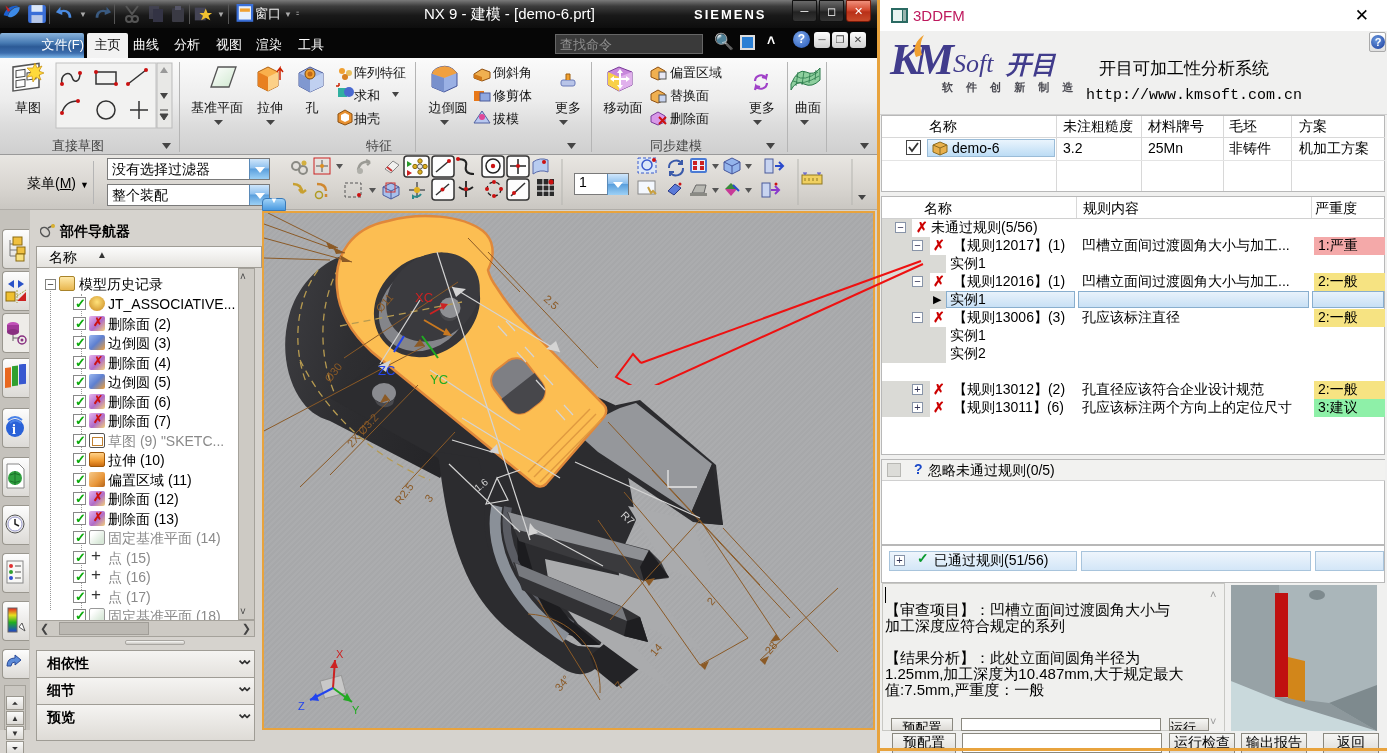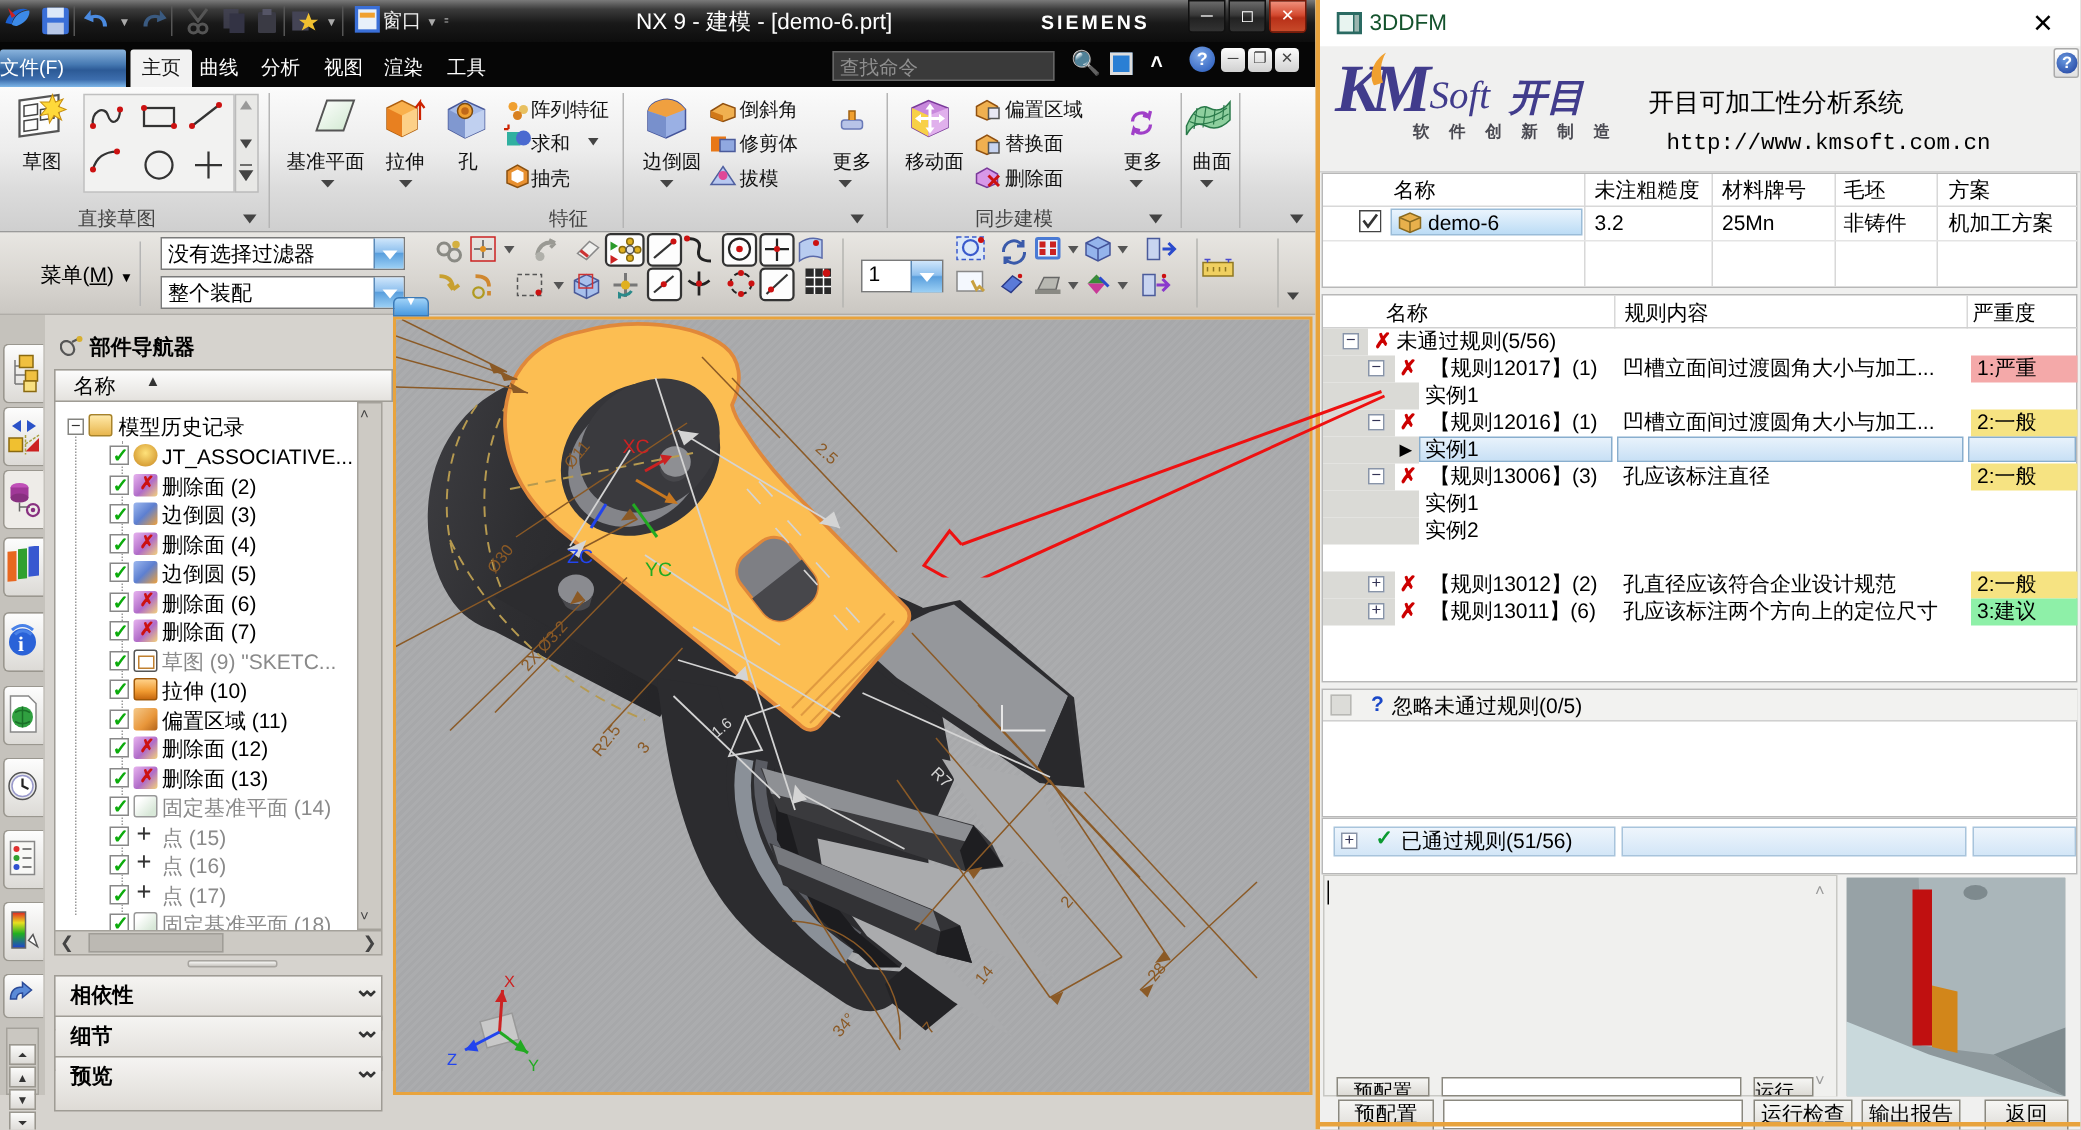--- a/index.html
+++ b/index.html
@@ -16,21 +16,21 @@
 #titlebar .siemens { position:absolute; left:694px; top:7px; color:#fff; font-size:13px; font-weight:bold; letter-spacing:2px; }
 .wbtn { position:absolute; top:4px; width:16px; height:16px; background:linear-gradient(#fdfdfd,#d0d0d0); border-radius:3px; color:#444; font-size:10px; text-align:center; line-height:15px; }
 .qico { position:absolute; top:4px; width:20px; height:20px; }
 .qsep { position:absolute; top:4px; width:1px; height:20px; background:#555; }
 .tbtn { position:absolute; top:0px; width:25px; height:22px; background:linear-gradient(#6a6a6a,#3a3a3a 45%,#222 55%,#333); border:1px solid #111; border-radius:0 0 3px 3px; color:#fff; text-align:center; font-size:11px; line-height:20px; }
 
 
 #menubar { position:absolute; left:0; top:28px; width:877px; height:30px; background:#060606; }
 .filetab { position:absolute; left:0; top:5px; width:84px; height:25px;
   background:linear-gradient(#8ab4dd 0%, #4679b2 40%, #2c5a96 55%, #3c6dad 80%, #7db6e8 100%);
-  border-radius:2px 2px 0 0; color:#fff; font-size:13px; text-align:left; line-height:24px; }
+  border-radius:2px 2px 0 0; color:#fff; font-size:13px; text-align:right; line-height:24px; }
 .hometab { position:absolute; left:87px; top:5px; width:41px; height:25px; background:#f2f2f2; border-radius:2px 2px 0 0; color:#111; font-size:13px; text-align:center; line-height:24px; }
 .mtab { position:absolute; top:5px; height:24px; color:#fff; font-size:13px; line-height:24px; }
 
 
 #ribbon { position:absolute; left:0; top:58px; width:877px; height:97px;
   background:linear-gradient(#fbfbfb 0%, #ececec 45%, #dcdcdc 70%, #cfcfcf 100%); border-bottom:1px solid #9a9a9a;}
 .rlbl { position:absolute; font-size:13px; color:#444; }
 .rbig { position:absolute; font-size:13px; color:#111; text-align:center; }
 .rsm { position:absolute; font-size:13px; color:#111; }
 .vsep { position:absolute; top:62px; width:1px; background:#b5b5b5; }
@@ -82,21 +82,21 @@
 
 
 #vp { position:absolute; left:262px; top:211px; width:613px; height:519px; background:repeating-linear-gradient(135deg,#abacae 0px,#abacae 2px,#a7a8aa 2px,#a7a8aa 4px); border:2px solid #e8a33d; }
 
 
 #status { position:absolute; left:0; top:730px; width:877px; height:23px; background:#d6d3ce; border-top:1px solid #fff; font-size:14px; }
 
 
 #panel { position:absolute; left:877px; top:0; width:510px; height:753px; background:#f0f0ef; border-left:3px solid #e8a33d; }
 #ptitle { position:absolute; left:0px; top:0; width:507px; height:31px; background:#ffffff; }
-#ptitle .t { position:absolute; left:33px; top:7px; font-size:15px; color:#14532d; }
+#ptitle .t { position:absolute; left:33px; top:7px; font-size:15px; color:#be185d; }
 #plogo { position:absolute; left:0; top:31px; width:507px; height:84px; background:#f0f0ef; border-bottom:1px solid #d0d0d0; }
 .ptable { position:absolute; background:#fff; border:1px solid #b8b8b8; font-size:14px; }
 .pcol { position:absolute; top:0; bottom:0; width:1px; background:#d8d8d8; }
 .rrow { position:absolute; left:0; width:503px; height:18px; font-size:14px; }
 .rrow .gut { position:absolute; left:0; top:0; width:64px; height:18px; background:#dadad6; }
 .rrow .xm { position:absolute; top:0px; color:#cc0000; font-weight:bold; font-size:14px; }
 .rrow .tx { position:absolute; top:0px; color:#000; white-space:nowrap; }
 .rrow .ct { position:absolute; left:200px; top:0px; color:#000; white-space:nowrap; }
 .rrow .sev { position:absolute; left:432px; top:0; width:71px; height:18px; padding-left:4px; }
 .exp2 { position:absolute; top:3px; width:11px; height:11px; background:#fff; border:1px solid #8894a8; font-size:11px; line-height:9px; text-align:center; color:#335; }
@@ -957,21 +957,21 @@
     </div>
   <div id="plogo">
     <div style="position:absolute;left:10px;top:2px;font-size:45px;font-weight:bold;font-style:italic;color:#413c8c;font-family:'Liberation Serif',serif;">K<span style="margin-left:-6px;">M</span></div>
     <svg style="position:absolute;left:30px;top:4px;" width="20" height="22" viewBox="0 0 20 22">
         <path d="M 6,22 C 2,14 6,5 14,0 C 10,7 10,13 12,20 Z" fill="#f0a030"></path>
       </svg>
     <div style="position:absolute;left:73px;top:18px;font-size:26px;font-style:italic;color:#413c8c;font-family:'Liberation Serif',serif;">Soft</div>
     <div style="position:absolute;left:126px;top:17px;font-size:25px;font-weight:bold;font-style:italic;color:#413c8c;">开目</div>
     <div style="position:absolute;left:62px;top:49px;font-size:11px;letter-spacing:5px;color:#4a4a52;font-weight:bold;white-space:nowrap;">软 件 创 新 制 造</div>
     <div style="position:absolute;left:219px;top:26px;font-size:17px;color:#000;">开目可加工性分析系统</div>
-    <div style="position:absolute;left:231px;top:56px;font-size:15px;font-family:'Liberation Mono',monospace;">http://www.kmsoft.com.cn</div>
+    <div style="position:absolute;left:206px;top:56px;font-size:15px;font-family:'Liberation Mono',monospace;">http://www.kmsoft.com.cn</div>
     <div style="position:absolute;left:489px;top:1px;width:17px;height:20px;background:linear-gradient(#fff,#e0e0e0);border:1px solid #aaa;border-radius:2px;">
       <div style="position:absolute;left:1px;top:2px;width:14px;height:14px;background:radial-gradient(circle at 40% 35%,#6a9ae0,#1a3a9a);border-radius:50%;color:#fff;font-size:11px;font-weight:bold;text-align:center;line-height:14px;">?</div>
     </div>
   </div>
 
   <div class="ptable" style="left:1px;top:115px;width:504px;height:77px;">
     <div class="pcol" style="left:174px;"></div>
     <div class="pcol" style="left:259px;"></div>
     <div class="pcol" style="left:341px;"></div>
     <div class="pcol" style="left:409px;"></div>
@@ -1085,20 +1085,21 @@
     <div style="position:absolute;left:7px;top:5px;width:188px;height:20px;background:linear-gradient(#eef5fc,#d3e6f7);border:1px solid #a8c4dc;"></div>
     <div style="position:absolute;left:199px;top:5px;width:230px;height:20px;background:linear-gradient(#eef5fc,#d3e6f7);border:1px solid #a8c4dc;"></div>
     <div style="position:absolute;left:433px;top:5px;width:69px;height:20px;background:linear-gradient(#eef5fc,#d3e6f7);border:1px solid #a8c4dc;"></div>
     <span class="exp2" style="left:12px;top:9px;">+</span>
     <span style="position:absolute;left:35px;top:4px;color:#0a9a30;font-weight:bold;">✓</span>
     <span style="position:absolute;left:52px;top:6px;font-size:14px;">已通过规则(51/56)</span>
   </div>
 
   <div style="position:absolute;left:2px;top:583px;width:343px;height:148px;background:#f0f0ee;border:1px solid #c8c8c4;font-size:15px;color:#000;">
     <div style="position:absolute;left:2px;top:3px;width:1px;height:16px;background:#000;"></div>
+    <div style="position:absolute;left:2px;top:18px;line-height:16px;">【审查项目】：凹槽立面间过渡圆角大小与<br>加工深度应符合规定的系列<br><br>【结果分析】：此处立面间圆角半径为<br>1.25mm,加工深度为10.487mm,大于规定最大<br>值:7.5mm,严重度：一般</div>
     <div style="position:absolute;right:0px;top:0px;width:17px;height:147px;background:#f0f0ee;">
       <div style="position:absolute;left:3px;top:4px;color:#999;font-size:11px;">˄</div>
       <div style="position:absolute;left:3px;bottom:4px;color:#999;font-size:11px;">˅</div>
     </div>
     <div style="position:absolute;left:8px;top:134px;width:62px;height:13px;background:linear-gradient(#f6f6f4,#dddbd6);border:1px solid #8a887f;font-size:13px;text-align:center;overflow:hidden;">预配置</div>
     <div style="position:absolute;left:78px;top:134px;width:200px;height:13px;background:#fff;border:1px solid #8a887f;"></div>
     <div style="position:absolute;left:286px;top:134px;width:40px;height:13px;background:linear-gradient(#f6f6f4,#dddbd6);border:1px solid #8a887f;font-size:13px;overflow:hidden;">运行检</div>
   </div>
 
   <svg style="position:absolute;left:351px;top:585px;" width="146" height="146" viewBox="0 0 146 146">

